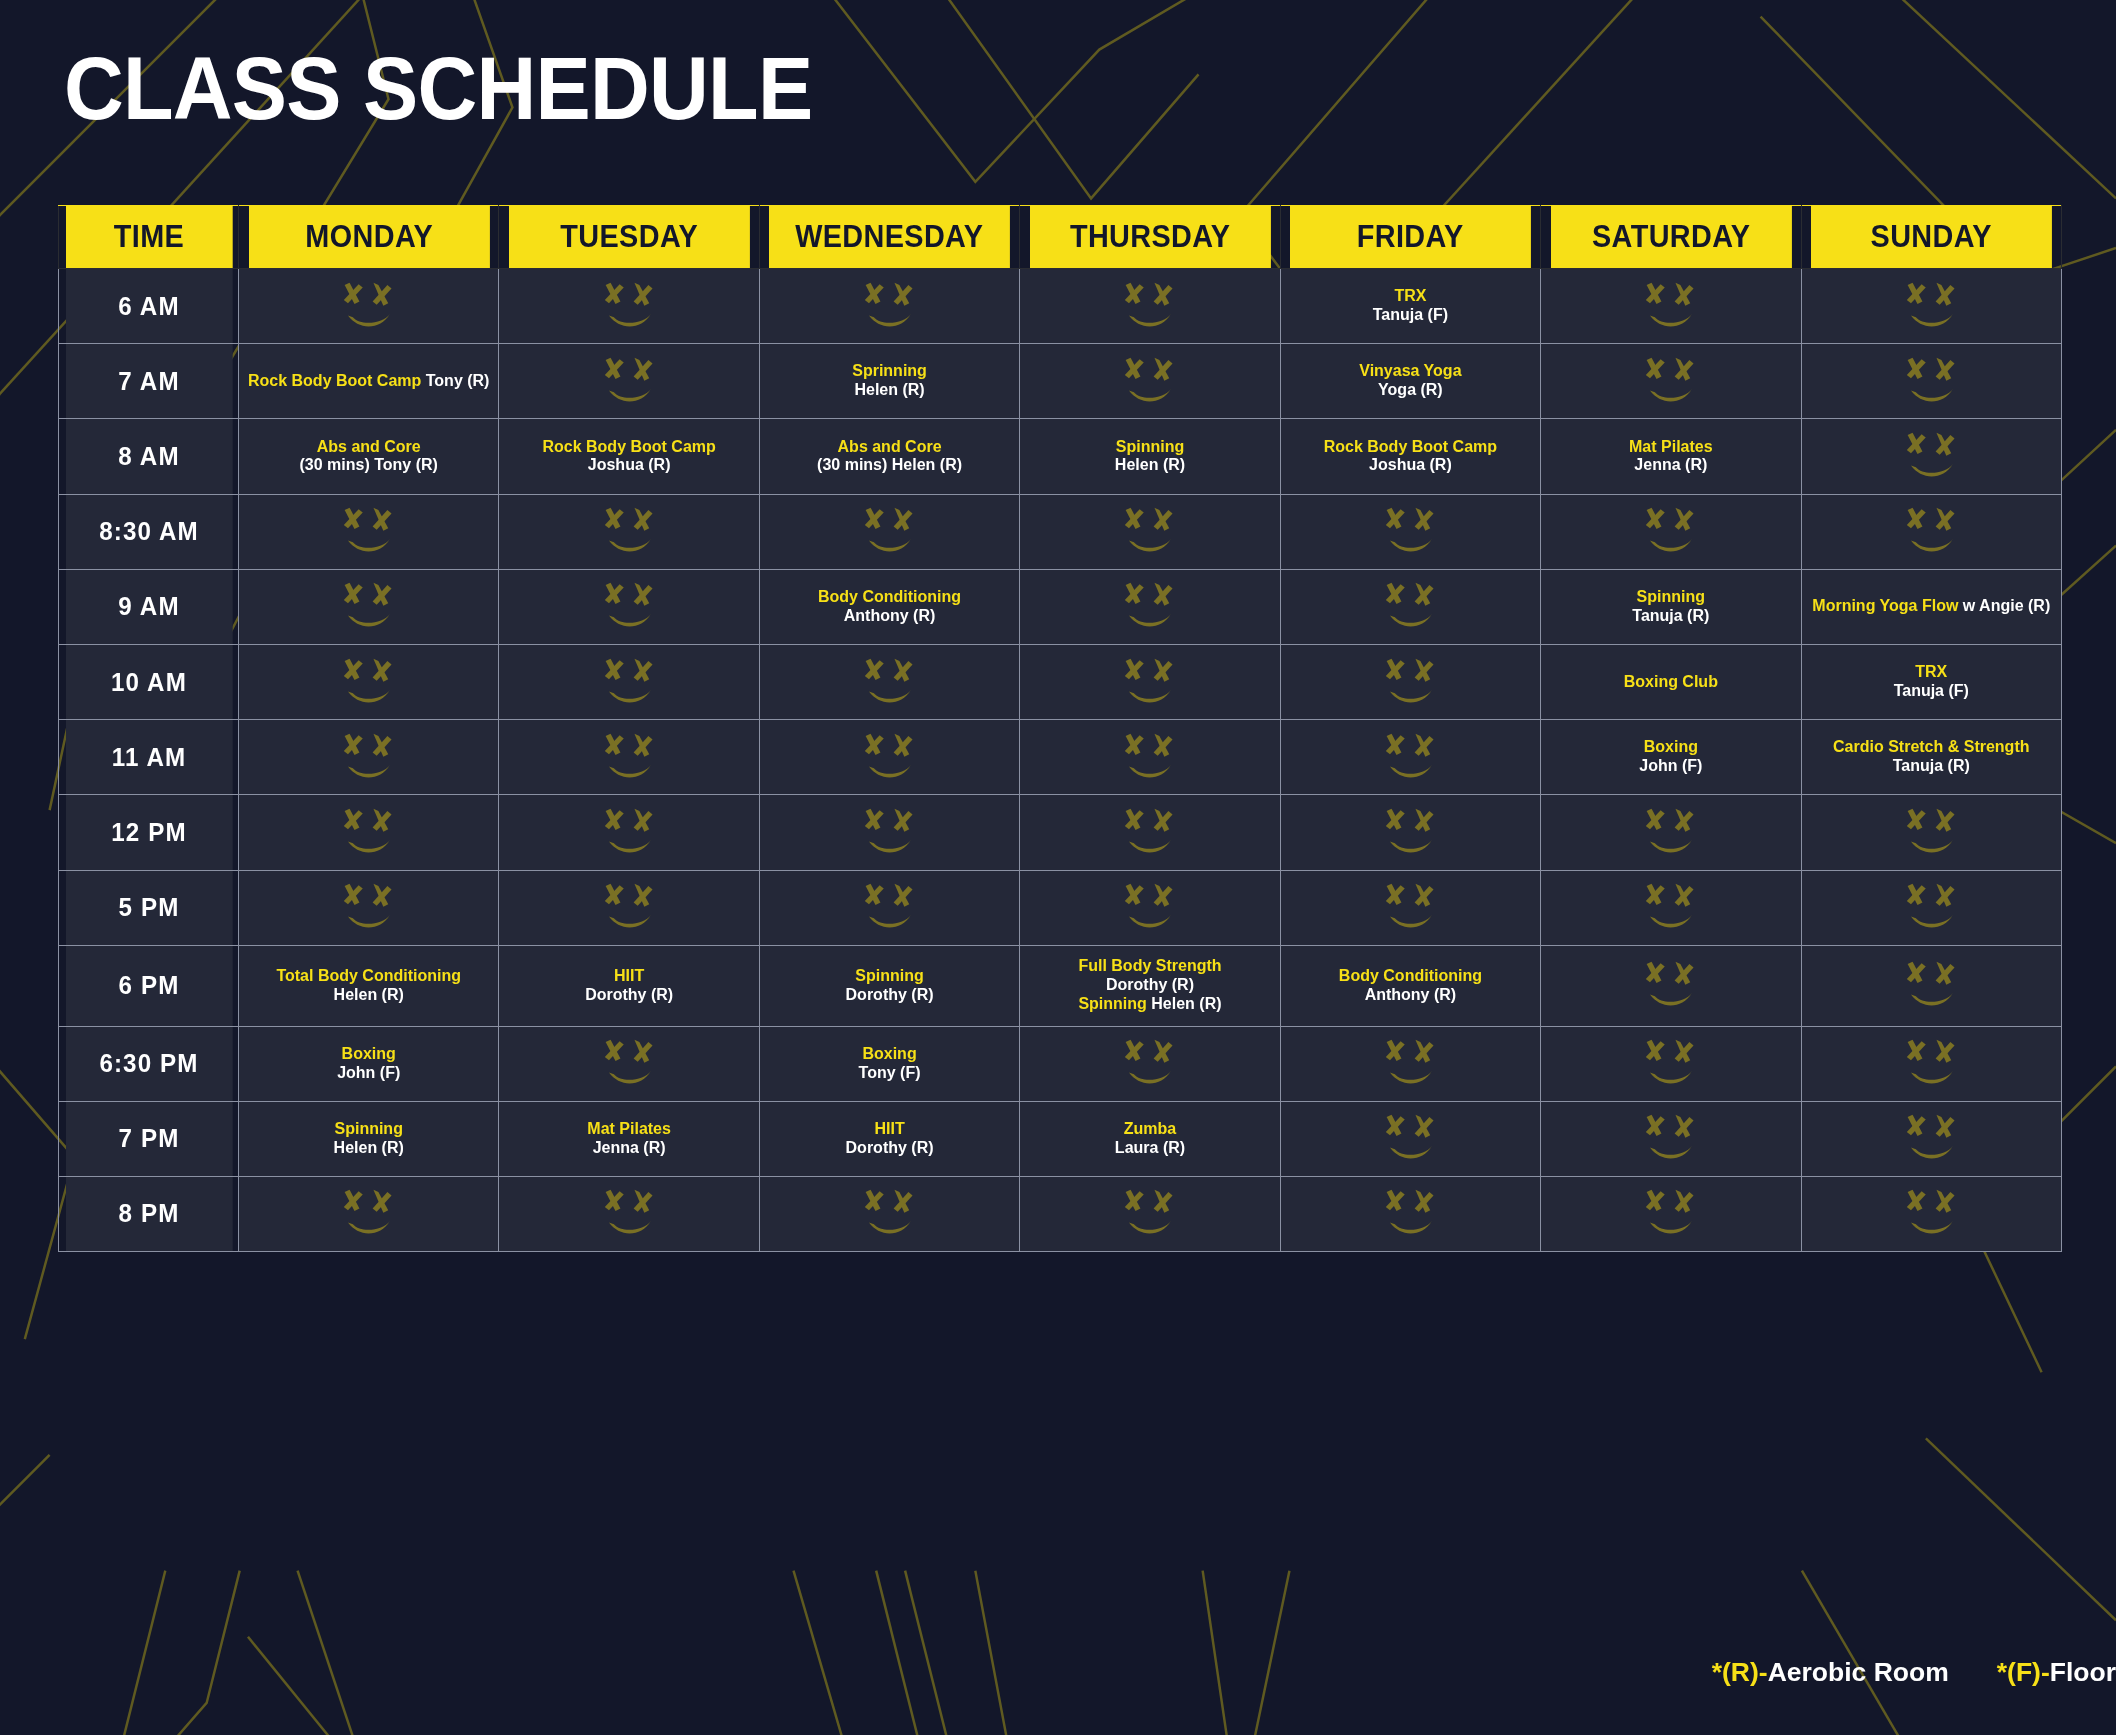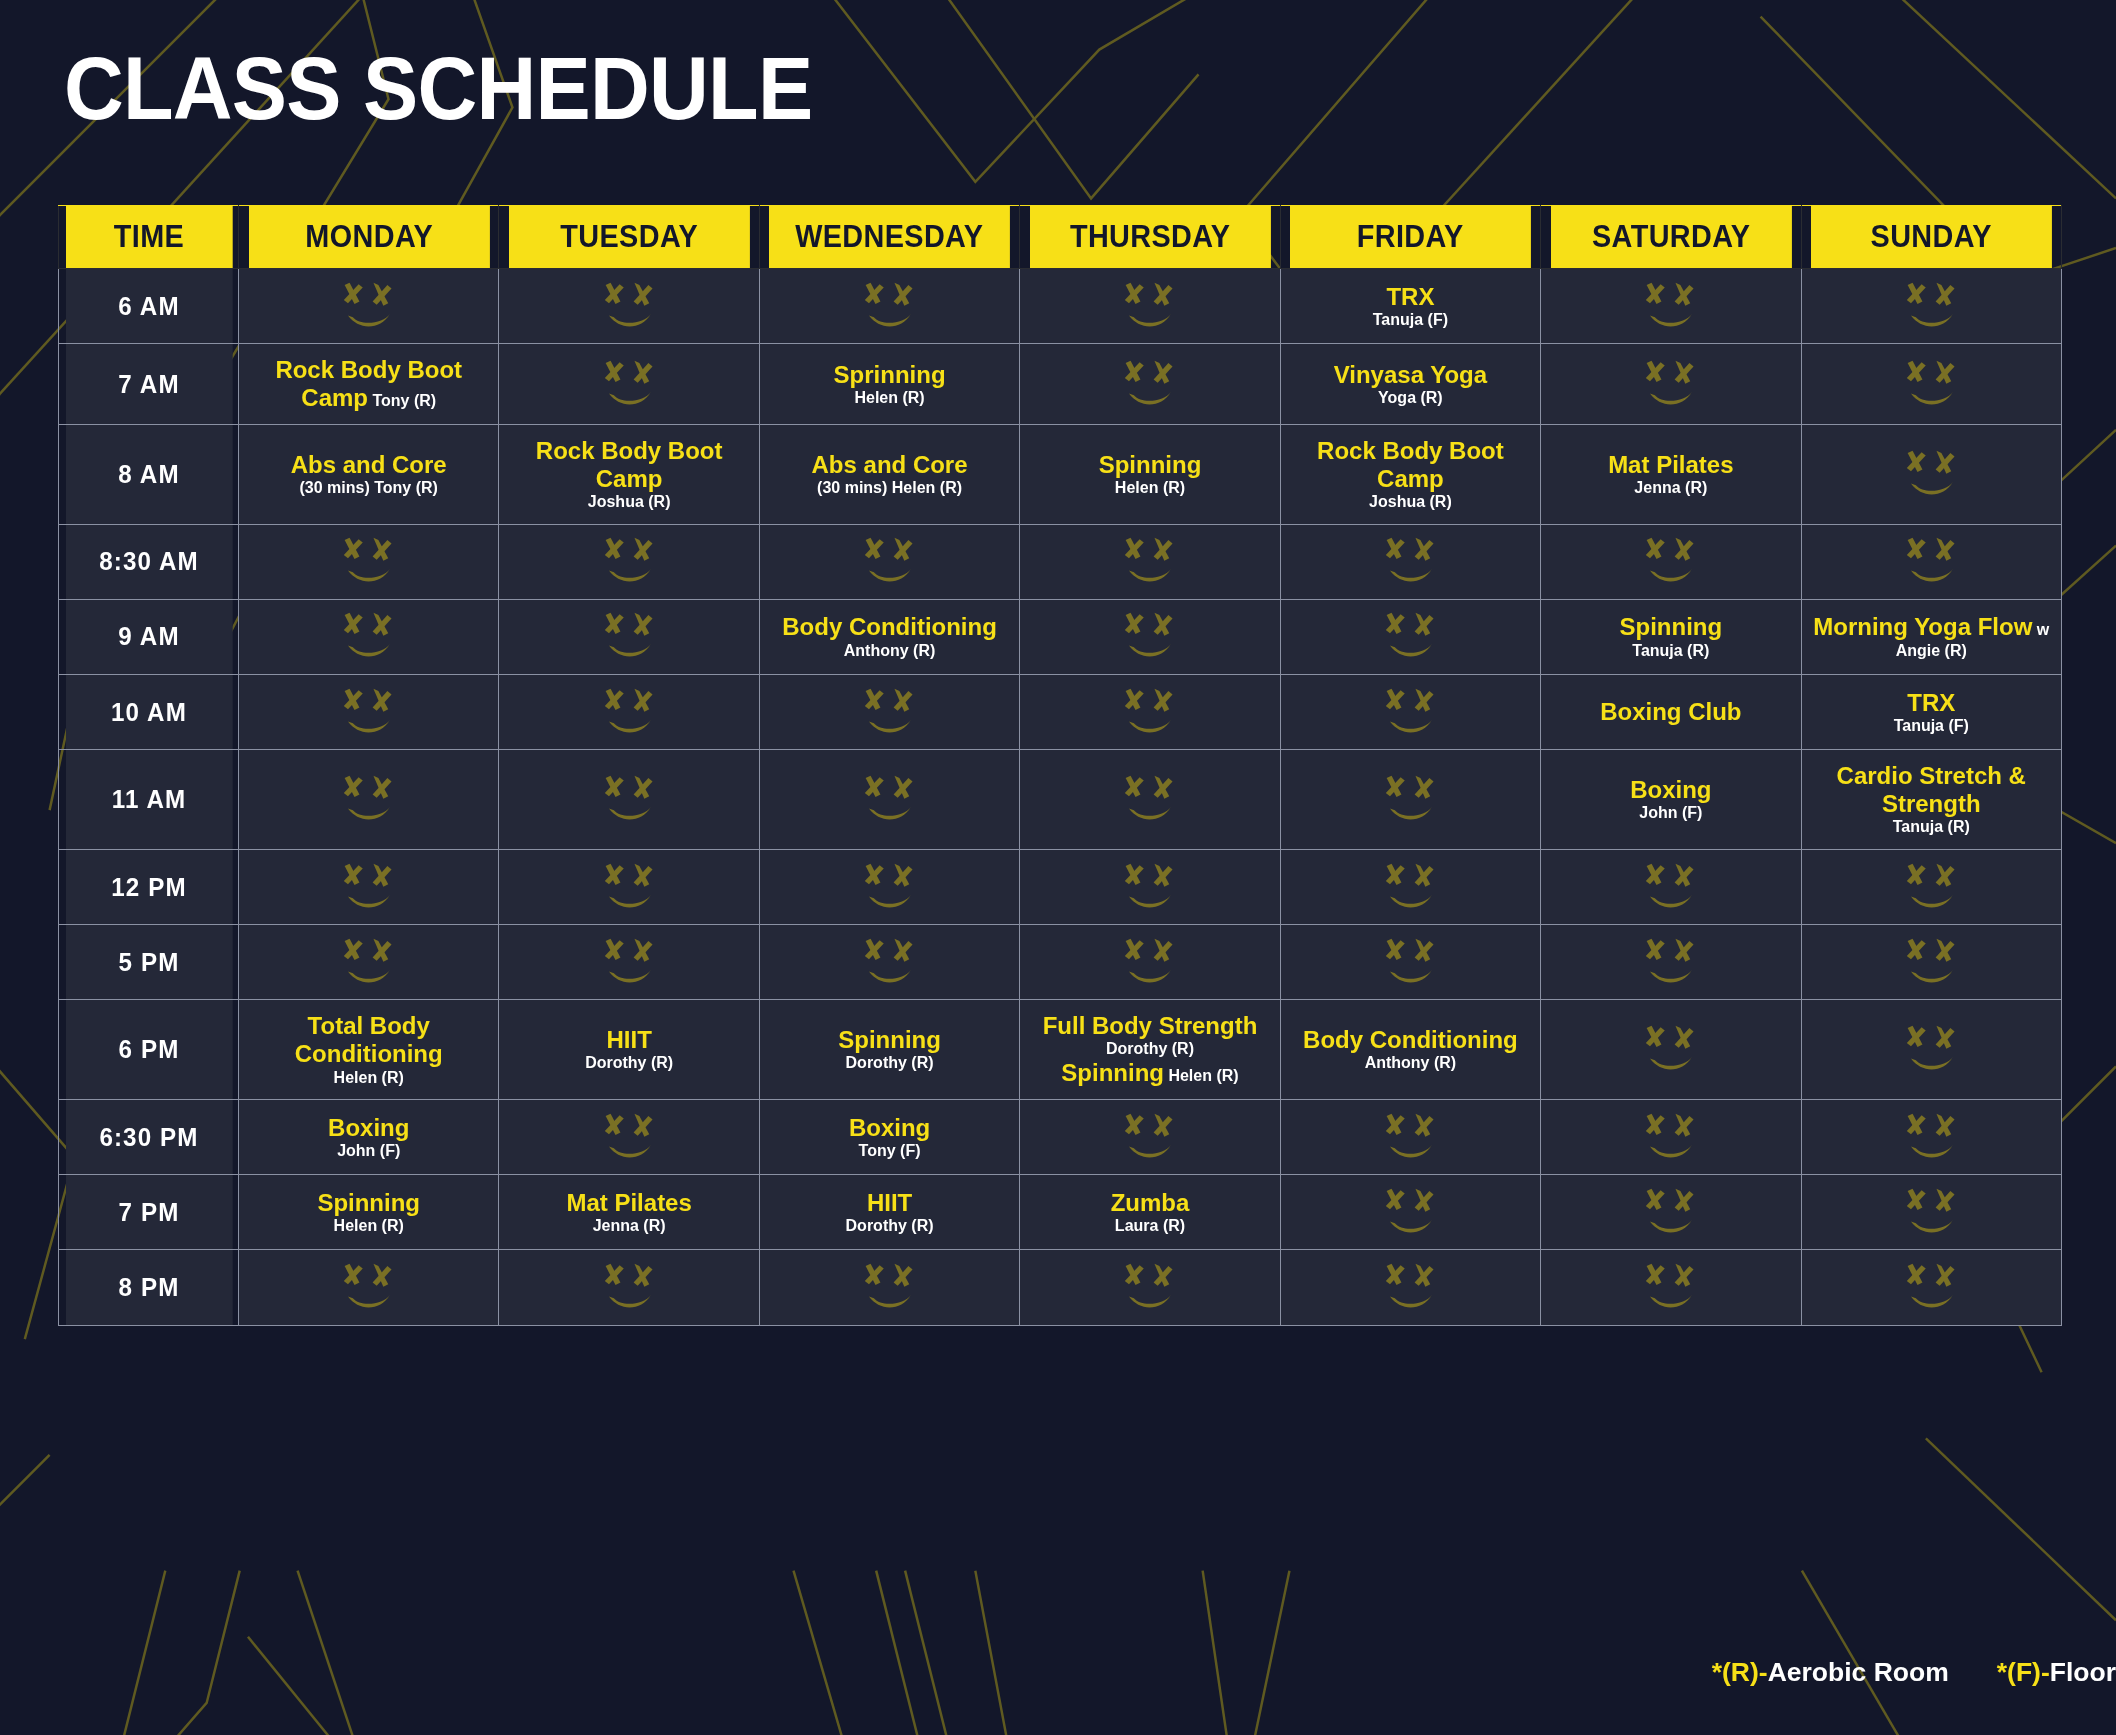--- a/index.html
+++ b/index.html
@@ -122,21 +122,21 @@
     font-size: 26px;
     font-weight: 700;
     letter-spacing: 1.2px;
     transform: scaleX(0.93);
   }
 
   .class-block { line-height: 1.18; }
 
   .class-name {
     color: #f7e017;
-    font-size: 24px;
+    font-size: 16px;
     font-weight: 700;
   }
 
   .instructor {
     color: #ffffff;
     font-size: 16px;
     font-weight: 700;
   }
 
   .class-block .line { display: block; }

